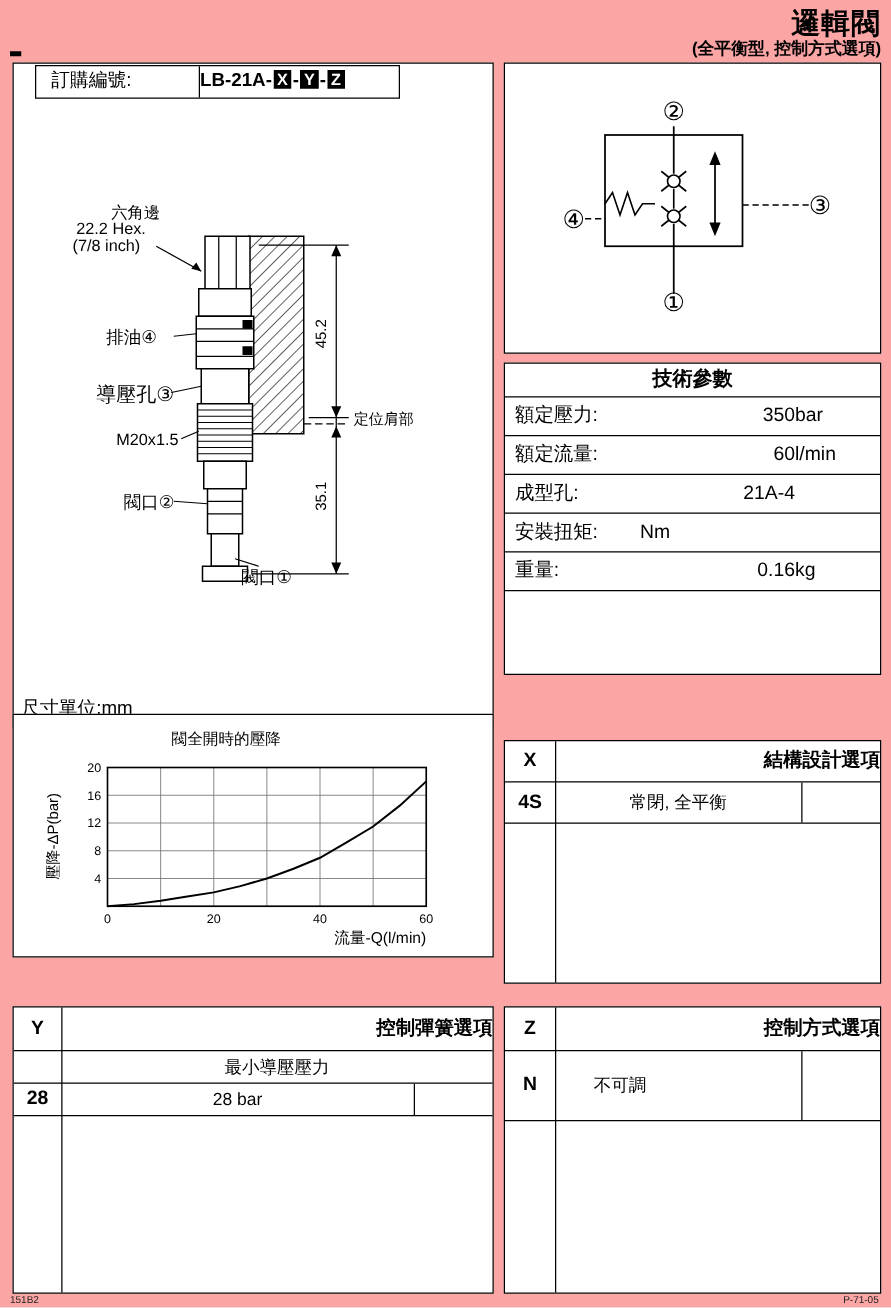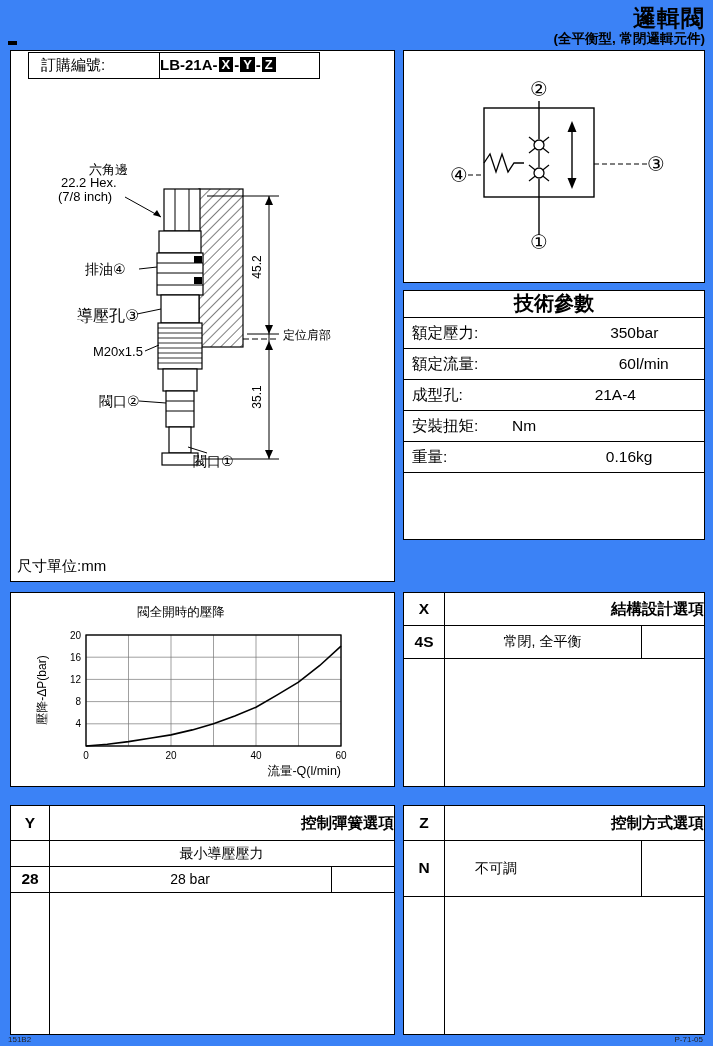--- a/index.html
+++ b/index.html
@@ -1,17 +1,17 @@
 <!DOCTYPE html>
 <html><head>
 <meta charset="utf-8">
 <style>
   *{margin:0;padding:0;box-sizing:border-box}
   html,body{background:#fff}
-  .page{position:relative;width:713px;height:1046px;background:#3b82f6;color:#000;
+  .page{position:relative;width:713px;height:1046px;background:#fca5a5;color:#000;
         font-family:"Liberation Sans","DejaVu Sans",sans-serif;overflow:hidden}
   .box{position:absolute;border:1.5px solid #000;background:#fff}
   .doc-title{position:absolute;top:3px;right:8px;font-size:23px;font-weight:bold;letter-spacing:1px}
   .doc-subtitle{position:absolute;top:30px;right:8px;font-size:13.5px;font-weight:bold}
   .corner-mark{position:absolute;left:8px;top:41px;width:9px;height:4px;background:#000}
 
   
   #order-box{left:28px;top:52px;width:292px;height:27px;display:flex;z-index:5}
   .order-label{width:130px;padding-left:12px;font-size:15px;line-height:24px}
   .order-value{flex:1;border-left:1.5px solid #000;text-align:left;font-weight:bold;
@@ -22,29 +22,29 @@
   
   #drawing-box{left:10px;top:50px;width:385px;height:532px}
   .dlabel{position:absolute;font-size:13px;white-space:nowrap}
   .unit-note{position:absolute;left:6px;top:506px;font-size:15px}
 
   
   #symbol-box{left:403px;top:50px;width:302px;height:233px}
 
   
   #tech-box{left:403px;top:290px;width:302px;height:250px}
-  .tech-title{height:27px;line-height:25px;text-align:center;font-weight:bold;font-size:20px;
+  .tech-title{height:27px;line-height:25px;text-align:center;font-weight:bold;font-size:16px;
               border-bottom:1.5px solid #000}
   .t-row{display:flex;height:31px;line-height:30px;border-bottom:1px solid #000;font-size:15.5px}
   .t-label{width:108px;padding-left:8px}
   .t-val{flex:1;text-align:right}
   .t-unit{width:68px;text-align:left}
 
   
-  #chart-box{left:10px;top:592px;width:385px;height:195px}
+  #chart-box{left:10px;top:571px;width:385px;height:195px}
   .chart-title{position:absolute;left:40px;top:11px;width:260px;text-align:center;font-size:12.5px}
   .chart-xlabel{position:absolute;left:75px;top:170px;width:255px;text-align:right;font-size:12.5px}
   .chart-ylabel{position:absolute;left:-30px;top:90px;width:120px;height:14px;text-align:center;
                 font-size:12px;transform:rotate(-90deg)}
   #chart-svg{position:absolute;left:0;top:34px}
 
   
   .opt-vline{position:absolute;top:0;bottom:0;width:0;border-left:1.5px solid #000}
   .opt-header{display:flex;border-bottom:1.5px solid #000;font-weight:bold;font-size:15.5px}
   .opt-code{flex:0 0 40px;width:40px;text-align:center;font-weight:bold;font-size:15.5px}
@@ -57,21 +57,21 @@
 
   .footer-note{position:absolute;font-size:8px;color:#222;bottom:2px}
 </style>
 </head>
 <body>
 
 <div class="page">
 
   <div class="corner-mark"></div>
   <div class="doc-title">邏輯閥</div>
-  <div class="doc-subtitle">(全平衡型, 常閉邏輯元件)</div>
+  <div class="doc-subtitle">(全平衡型, 控制方式選項)</div>
 
   <div class="box" id="order-box">
     <div class="order-label">訂購編號:</div>
     <div class="order-value">
       <span>LB-21A-</span><span class="chip">X</span><span>-</span><span class="chip">Y</span><span>-</span><span class="chip">Z</span>
     </div>
   </div>
 
   <div class="box" id="drawing-box">
     <svg width="382" height="528" viewBox="0 0 382 528">

